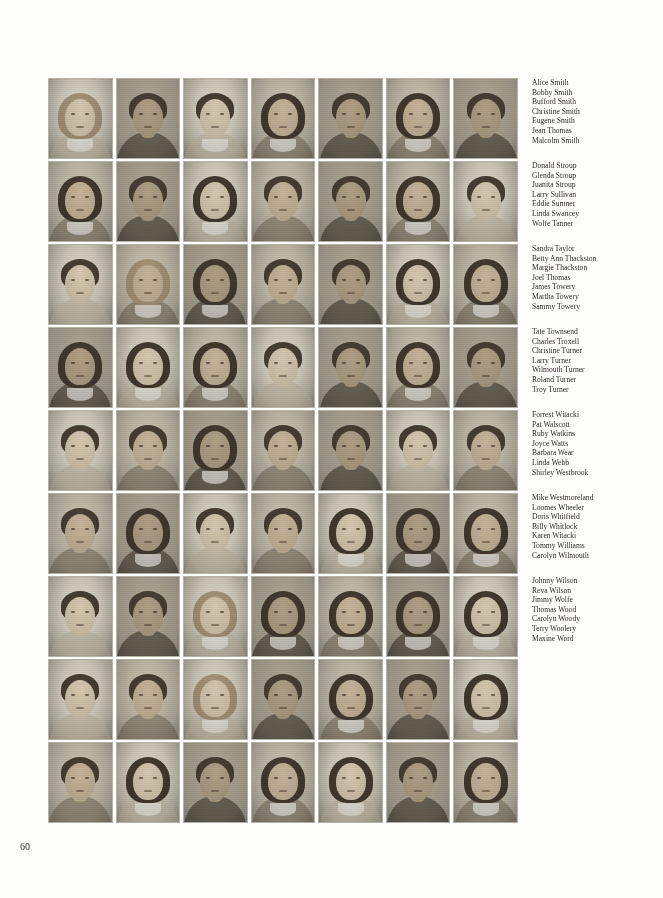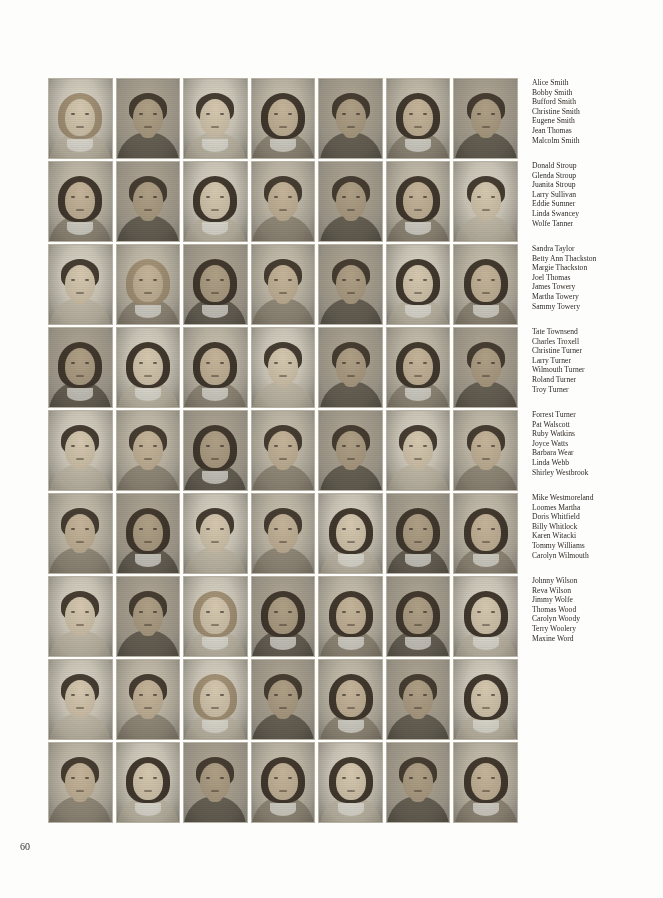--- a/index.html
+++ b/index.html
@@ -1078,31 +1078,31 @@
       <div class="name-block">
         <div>Tate  Townsend</div>
         <div>Charles  Troxell</div>
         <div>Christine  Turner</div>
         <div>Larry  Turner</div>
         <div>Wilmouth  Turner</div>
         <div>Roland  Turner</div>
         <div>Troy  Turner</div>
       </div>
       <div class="name-block">
-        <div>Forrest  Turner</div>
+        <div>Forrest  Witacki</div>
         <div>Pat  Walscott</div>
         <div>Ruby  Watkins</div>
         <div>Joyce  Watts</div>
         <div>Barbara  Wear</div>
         <div>Linda  Webb</div>
         <div>Shirley  Westbrook</div>
       </div>
       <div class="name-block">
         <div>Mike  Westmoreland</div>
-        <div>Loomes  Martha</div>
+        <div>Loomes  Wheeler</div>
         <div>Doris  Whitfield</div>
         <div>Billy  Whitlock</div>
         <div>Karen  Witacki</div>
         <div>Tommy  Williams</div>
         <div>Carolyn  Wilmouth</div>
       </div>
       <div class="name-block">
         <div>Johnny  Wilson</div>
         <div>Reva  Wilson</div>
         <div>Jimmy  Wolfe</div>

